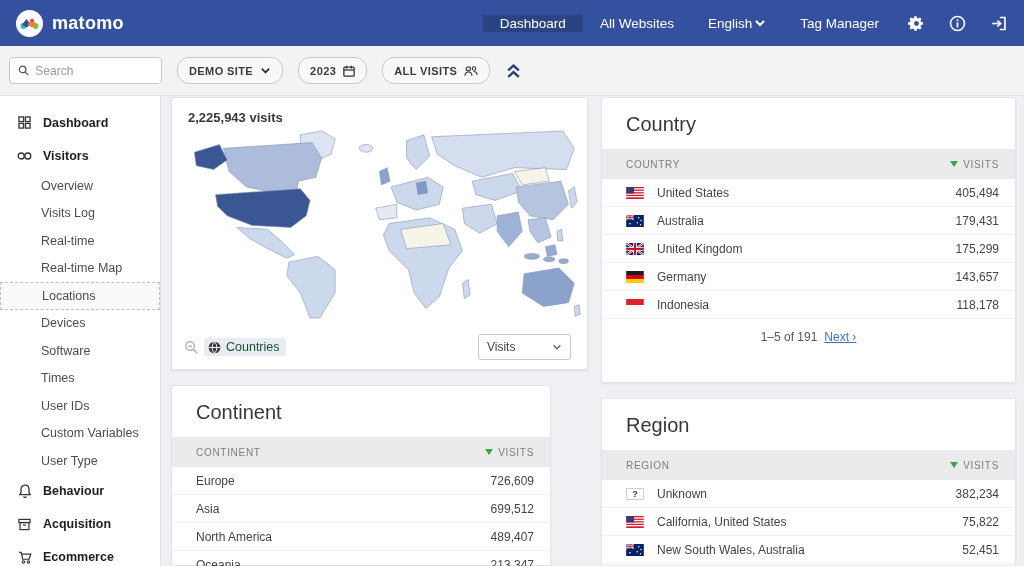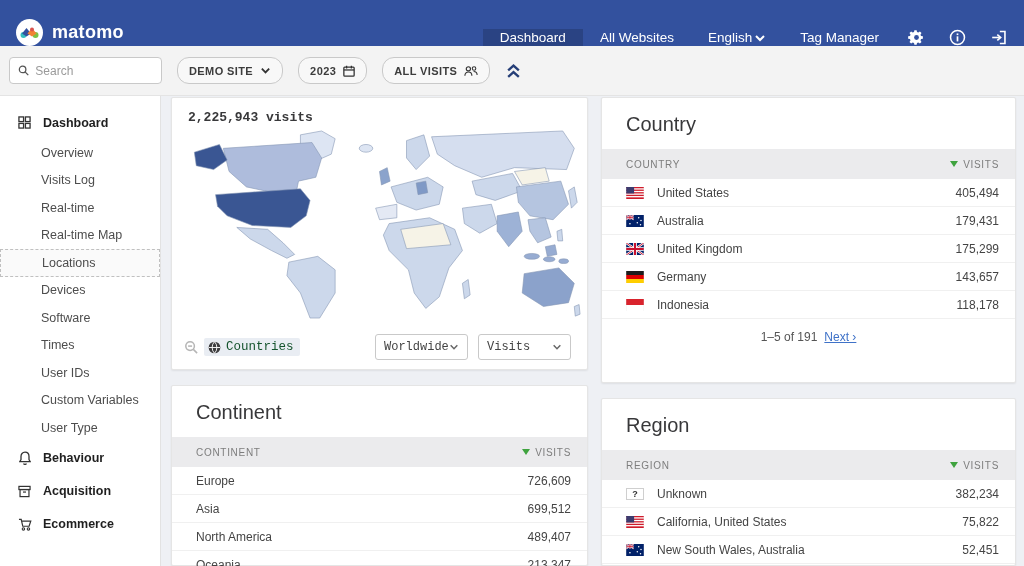--- a/index.html
+++ b/index.html
@@ -1,21 +1,21 @@
 <!DOCTYPE html>
 <html><head>
 <meta charset="utf-8">
 <style>
   * { margin:0; padding:0; box-sizing:border-box; }
   html,body { width:1024px; height:566px; overflow:hidden;
     font-family:"Liberation Sans","DejaVu Sans",sans-serif; background:#eef0f4; }
 
   
   .topnav { position:absolute; left:0; top:0; width:1024px; height:46px;
-    background:#33519e; display:flex; align-items:flex-end; color:#fff; z-index:30; }
+    background:#33519e; display:flex; align-items:center; color:#fff; z-index:30; }
   .brand { display:flex; align-items:center; gap:9px; padding:0 16px; }
   .brand-circle { width:27px; height:27px; background:#fff; border-radius:50%;
     display:flex; align-items:center; justify-content:center; }
   .brand-name { font-size:18px; font-weight:bold; letter-spacing:.3px; }
   .topnav-right { margin-left:auto; display:flex; align-items:stretch; }
   .nav-item { display:flex; align-items:center; padding:0 17px; font-size:13.5px;
     color:#fff; cursor:pointer; white-space:nowrap; }
   .nav-item.active { background:rgba(0,0,0,.17); }
   .nav-icon { display:flex; align-items:center; padding:0 12px; cursor:pointer; }
   .chev-b { margin-left:2px; }
@@ -41,22 +41,22 @@
   .side-item { display:flex; align-items:center; font-size:12.5px; color:#4d4d4d;
     cursor:pointer; }
   .side-item.cat { height:33px; font-weight:bold; color:#1f1f1f; padding-left:17px; gap:11px; }
   .side-item.sub { height:27.5px; padding-left:41px; }
   .side-item.selected { border:1px dashed #c0c0c0; background:#fafafa; }
   .side-ic { width:15px; height:15px; display:flex; align-items:center; justify-content:center; }
 
   
   .card { position:absolute; background:#fff; border:1px solid #e5e5e5;
     border-radius:2px; box-shadow:0 1px 2px rgba(0,0,0,.07); }
-  .card-map       { left:171px; top:97px;  width:417px; height:273px;font-family:Liberation Mono, monospace; }
-  .card-continent { left:171px; top:385px; width:417px; height:181px; }
+  .card-map       { left:171px; top:97px;  width:417px; height:273px; }
+  .card-continent { left:171px; top:385px; width:380px; height:181px; }
   .card-country   { left:601px; top:97px;  width:415px; height:286px; }
   .card-region    { left:601px; top:398px; width:415px; height:168px; }
 
   .card-title { font-size:20px; color:#38383a; padding:15px 24px 13px; font-weight:400; }
   .thead { height:30px; background:#ebebed; display:flex; align-items:center;
     padding:0 16px 0 24px; font-size:10px; color:#7d7d7d; letter-spacing:.7px; }
   .thead .col-val { margin-left:auto; display:flex; align-items:center; gap:5px;
     cursor:pointer; }
   .sort-tri { width:0; height:0; border-left:4px solid transparent;
     border-right:4px solid transparent; border-top:6px solid #3fa33f; }
@@ -177,20 +177,29 @@
   <div class="side-item cat">
     <span class="side-ic">
       <svg width="13" height="13" viewBox="0 0 14 14">
           <rect x="1" y="1" width="5" height="5" fill="none" stroke="#333" stroke-width="1.4"></rect>
           <rect x="8" y="1" width="5" height="5" fill="none" stroke="#333" stroke-width="1.4"></rect>
           <rect x="1" y="8" width="5" height="5" fill="none" stroke="#333" stroke-width="1.4"></rect>
           <rect x="8" y="8" width="5" height="5" fill="none" stroke="#333" stroke-width="1.4"></rect>
         </svg>
     </span>
     <span>Dashboard</span>
+  </div>
+  <div class="side-item cat">
+    <span class="side-ic">
+      <svg width="15" height="10" viewBox="0 0 16 10">
+          <circle cx="4.5" cy="5" r="3.2" fill="none" stroke="#333" stroke-width="1.4"></circle>
+          <circle cx="11.5" cy="5" r="3.2" fill="none" stroke="#333" stroke-width="1.4"></circle>
+        </svg>
+    </span>
+    <span>Visitors</span>
   </div>
   <div class="side-item sub">Overview</div>
   <div class="side-item sub">Visits Log</div>
   <div class="side-item sub">Real-time</div>
   <div class="side-item sub">Real-time Map</div>
   <div class="side-item sub selected">Locations</div>
   <div class="side-item sub">Devices</div>
   <div class="side-item sub">Software</div>
   <div class="side-item sub">Times</div>
   <div class="side-item sub">User IDs</div>
@@ -271,26 +280,20 @@
       </svg>
     <div class="map-chip">
       <svg width="13" height="13" viewBox="0 0 14 14">
           <circle cx="7" cy="7" r="6.3" fill="#3d3d3f"></circle>
           <path d="M7 .7 a9 9 0 0 0 0 12.6 M7 .7 a9 9 0 0 1 0 12.6 M1 7 h12" fill="none" stroke="#fff" stroke-width="1"></path>
         </svg>
       <span>Countries</span>
     </div>
     <div class="map-selects">
       <div class="mini-select">
-        <span>Worldwide</span>
-        <svg width="10" height="10" viewBox="0 0 12 12">
-            <path d="M2 4 L6 8 L10 4" fill="none" stroke="#666" stroke-width="1.8"></path>
-          </svg>
-      </div>
-      <div class="mini-select">
         <span>Visits</span>
         <svg width="10" height="10" viewBox="0 0 12 12">
             <path d="M2 4 L6 8 L10 4" fill="none" stroke="#666" stroke-width="1.8"></path>
           </svg>
       </div>
     </div>
   </div>
 </div>
 
 <div class="card card-continent">

